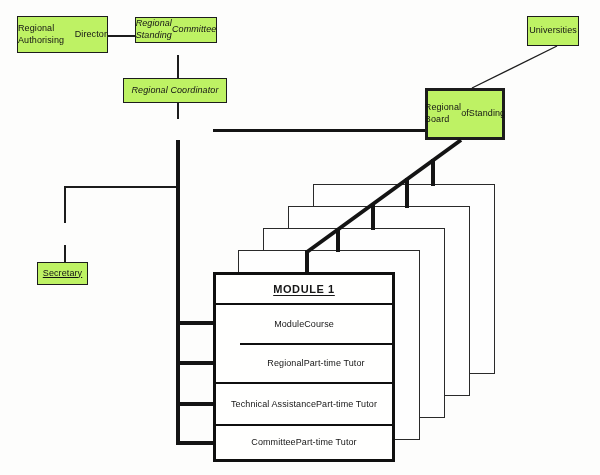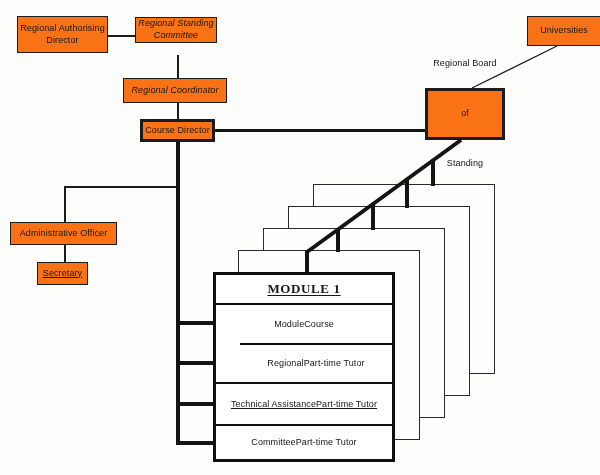--- a/index.html
+++ b/index.html
@@ -9,23 +9,23 @@
   }
   .canvas{
     position:relative;
     width:600px;height:475px;
     background:#fdfdfc;
     overflow:hidden;
     color:#161616;
   }
   .box{
     position:absolute;
-    background:#f97316;
+    background:#bef264;
     border:1.5px solid #1c1c1c;
-    display:flex;flex-direction:column;
+    display:flex;flex-direction:row;
     align-items:center;justify-content:center;
     text-align:left;
     font-size:9px;line-height:1.32;
     color:#141414;
     letter-spacing:.1px;
     box-sizing:border-box;
     z-index:7;
   }
   .box.thick{border-width:3px;}
   .hline,.vline{position:absolute;background:#1c1c1c;z-index:4;}
@@ -38,36 +38,36 @@
   .module-card{
     position:absolute;left:213px;top:272px;width:182px;height:190px;
     background:#fffffe;border:3px solid #0f0f0f;
     box-sizing:border-box;
     display:flex;flex-direction:column;
     z-index:9;
   }
   .module-header{
     height:28px;flex:0 0 28px;
     display:flex;align-items:center;justify-content:center;
-    font-size:13px;font-weight:bold;letter-spacing:.6px;font-family:Liberation Serif, serif;
+    font-size:11px;font-weight:bold;letter-spacing:.6px;
   }
   .module-header .u{
     text-decoration:underline;
     text-underline-offset:2px;
   }
   .module-section{
     border-top:2.5px solid #0f0f0f;
     display:flex;flex-direction:row;
     align-items:center;justify-content:center;
     text-align:center;font-size:9px;line-height:1.35;
     letter-spacing:.1px;
   }
   .sec-1{flex:0 0 37.5px;}
   .sec-2{flex:0 0 37.5px;margin-left:24px;}
-  .sec-3{flex:0 0 39.5px;text-decoration:underline;}
+  .sec-3{flex:0 0 39.5px;}
   .sec-4{flex:1 1 auto;}
   svg.overlay{
     position:absolute;left:0;top:0;z-index:8;pointer-events:none;
   }
 </style>
 </head>
 <body>
 
 <div class="canvas">
 
@@ -107,37 +107,31 @@
 
   <div class="box" style="left:135px;top:17px;width:82px;height:26px;font-style:italic;">
     <span>Regional Standing</span>
     <span>Committee</span>
   </div>
 
   <div class="box" style="left:123px;top:78px;width:104px;height:25px;font-style:italic;">
     <span>Regional Coordinator</span>
   </div>
 
-  <div class="box thick" style="left:140px;top:119px;width:75px;height:23px;">
-    <span>Course Director</span>
-  </div>
 
-  <div class="box" style="left:527px;top:16px;width:74px;height:30px;">
+  <div class="box" style="left:527px;top:16px;width:52px;height:30px;">
     <span>Universities</span>
   </div>
 
-  <div class="box thick" style="left:425px;top:88px;width:80px;height:52px;gap:38px;">
+  <div class="box thick" style="left:425px;top:88px;width:80px;height:52px;">
     <span>Regional Board</span>
     <span>of</span>
     <span>Standing</span>
   </div>
 
-  <div class="box" style="left:10px;top:222px;width:107px;height:23px;">
-    <span>Administrative Officer</span>
-  </div>
 
   <div class="box" style="left:37px;top:262px;width:51px;height:23px;text-decoration:underline;">
     <span>Secretary</span>
   </div>
 
   <div class="module-card">
     <div class="module-header">
       <span class="u">MODULE 1</span>
     </div>
     <div class="module-section sec-1">

